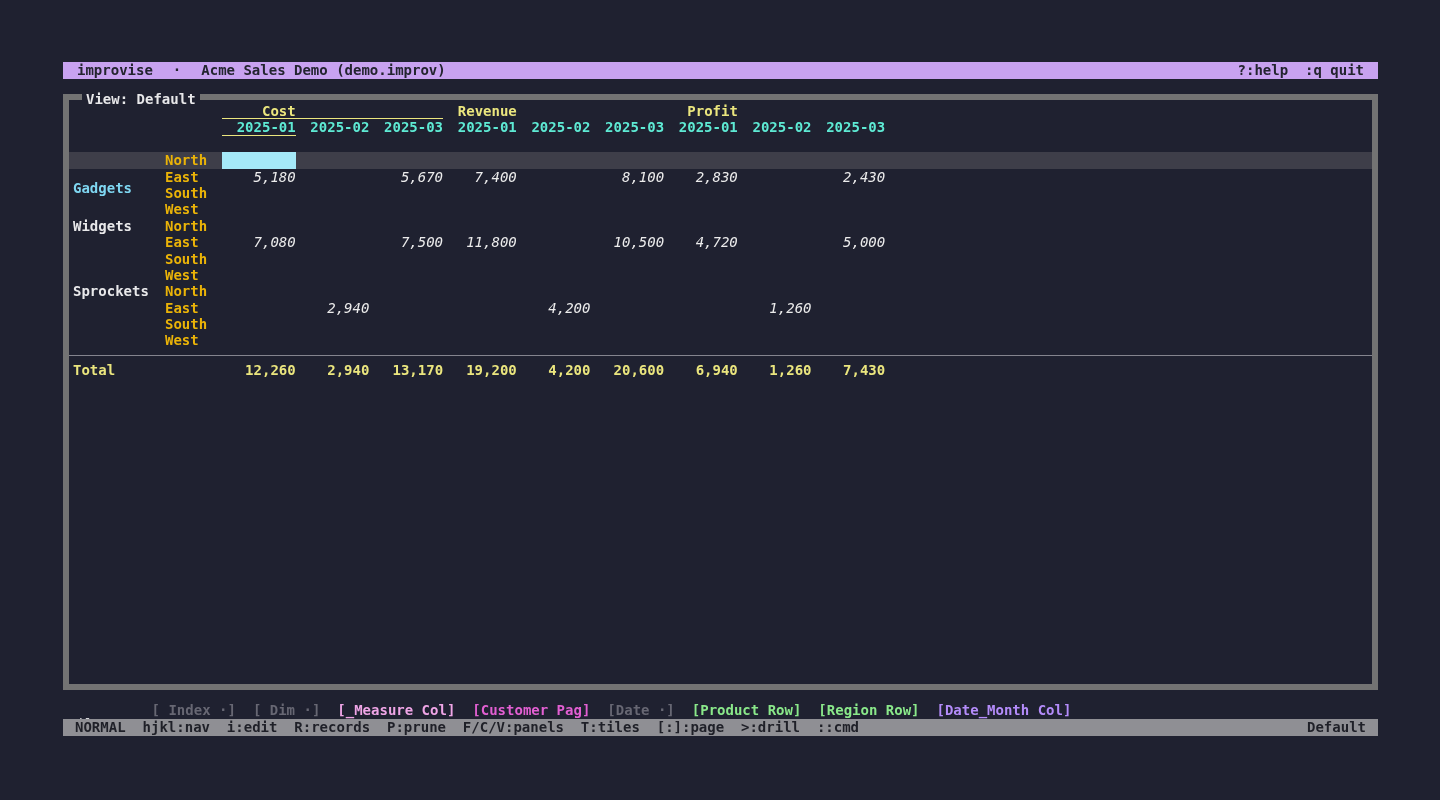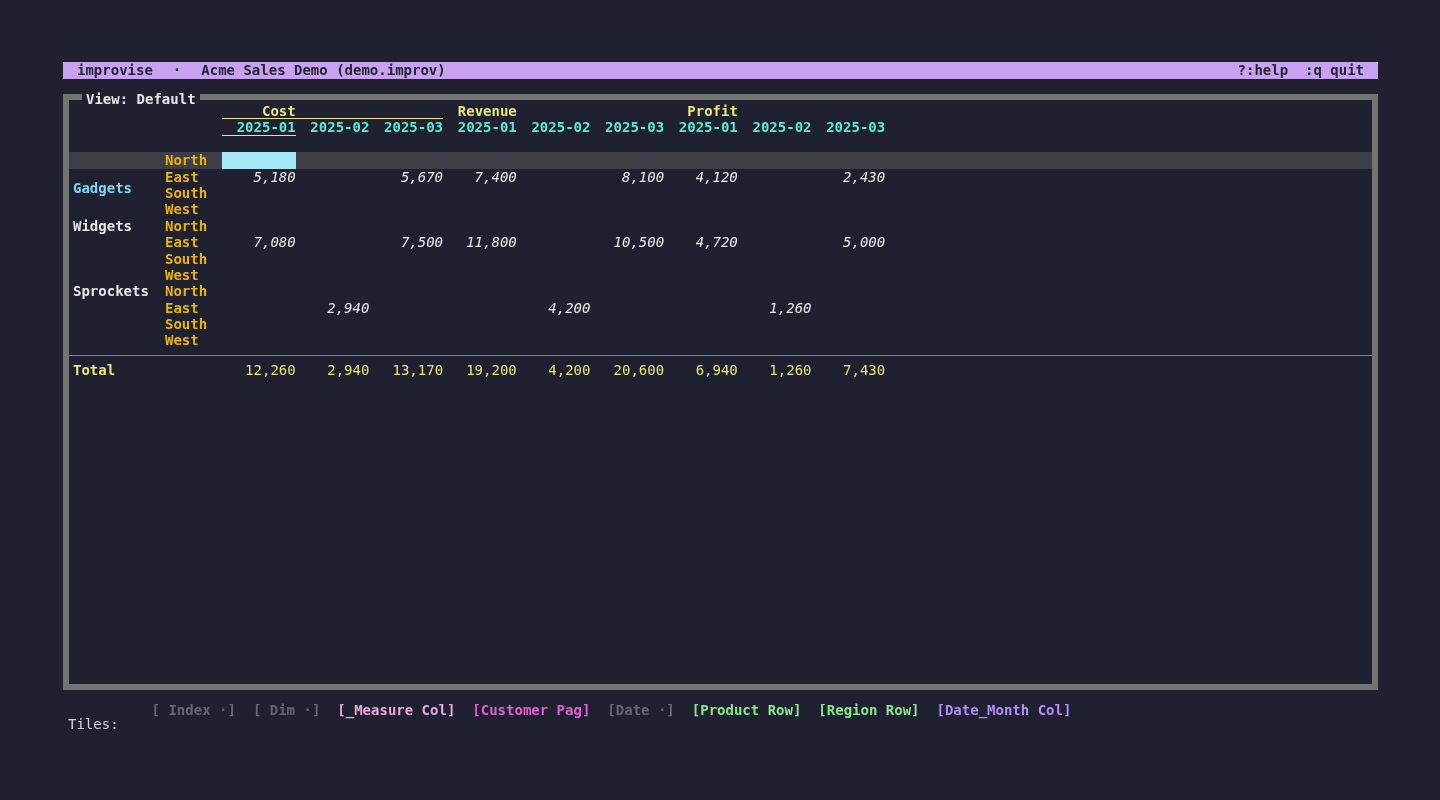--- a/index.html
+++ b/index.html
@@ -47,21 +47,21 @@
   }
   .u-group { border-bottom:1px solid #ebe67e; }
   .u-line  { border-bottom:1px solid #ebe67e; }
   .blankline { height:16.4px; }
   .cursor { background:#3e3e49; }
   .accent { color:#7fd7f2;margin-top:28px; }
   .val { font-style:italic; font-weight:400; color:#ececec; }
   .cell.selected { background:#a5e9f8; }
   .hsep { border-top:1px solid #84848e; margin:6px 0; }
   .total .c-product { color:#ebe67e; }
-  .total .cell { color:#ebe67e; font-weight:normal; }
+  .total .cell { color:#ebe67e; font-weight:bold; }
 
   
   .tilesbar {
     position:absolute; left:0; top:640px; width:1315px; height:17px;
     display:flex; align-items:center; padding-left:5px; white-space:pre;
   }
   .tiles-label { color:#d8d8dc; font-weight:normal; margin-right:16px;margin-top:28px; }
   .tile { margin-left:17px; font-weight:bold; }
   .tile.dim     { color:#676773; }
   .tile.pink    { color:#efa5e6; }
@@ -136,21 +136,21 @@
             </div>
             <div class="trow">
               <span class="c-product"></span>
               <span class="c-region">East</span>
               <span class="cell val">5,180</span>
               <span class="cell val"></span>
               <span class="cell val">5,670</span>
               <span class="cell val">7,400</span>
               <span class="cell val"></span>
               <span class="cell val">8,100</span>
-              <span class="cell val">4,120</span>
+              <span class="cell val">2,830</span>
               <span class="cell val"></span>
               <span class="cell val">2,430</span>
             </div>
             <div class="trow">
               <span class="c-product"></span>
               <span class="c-region">South</span>
               <span class="cell val"></span>
               <span class="cell val"></span>
               <span class="cell val"></span>
               <span class="cell val"></span>
@@ -296,15 +296,21 @@
           </div>
 
       </div>
     </div>
 
     <div class="tilesbar">
       <span class="tiles-label">Tiles:</span>
       <span id="tiles-list" style="display:flex"><span class="tile dim">[ Index ·]</span><span class="tile dim">[ Dim ·]</span><span class="tile pink">[_Measure Col]</span><span class="tile magenta">[Customer Pag]</span><span class="tile dim">[Date ·]</span><span class="tile green">[Product Row]</span><span class="tile green">[Region Row]</span><span class="tile purple">[Date_Month Col]</span></span>
     </div>
 
+    <footer class="statusbar">
+      <span class="mode">NORMAL</span>
+      <span>hjkl:nav  i:edit  R:records  P:prune  F/C/V:panels  T:tiles  [:]:page  &gt;:drill  ::cmd</span>
+      <span class="spacer"></span>
+      <span>Default</span>
+    </footer>
 
   </div>
 </div>
 
 </body></html>

